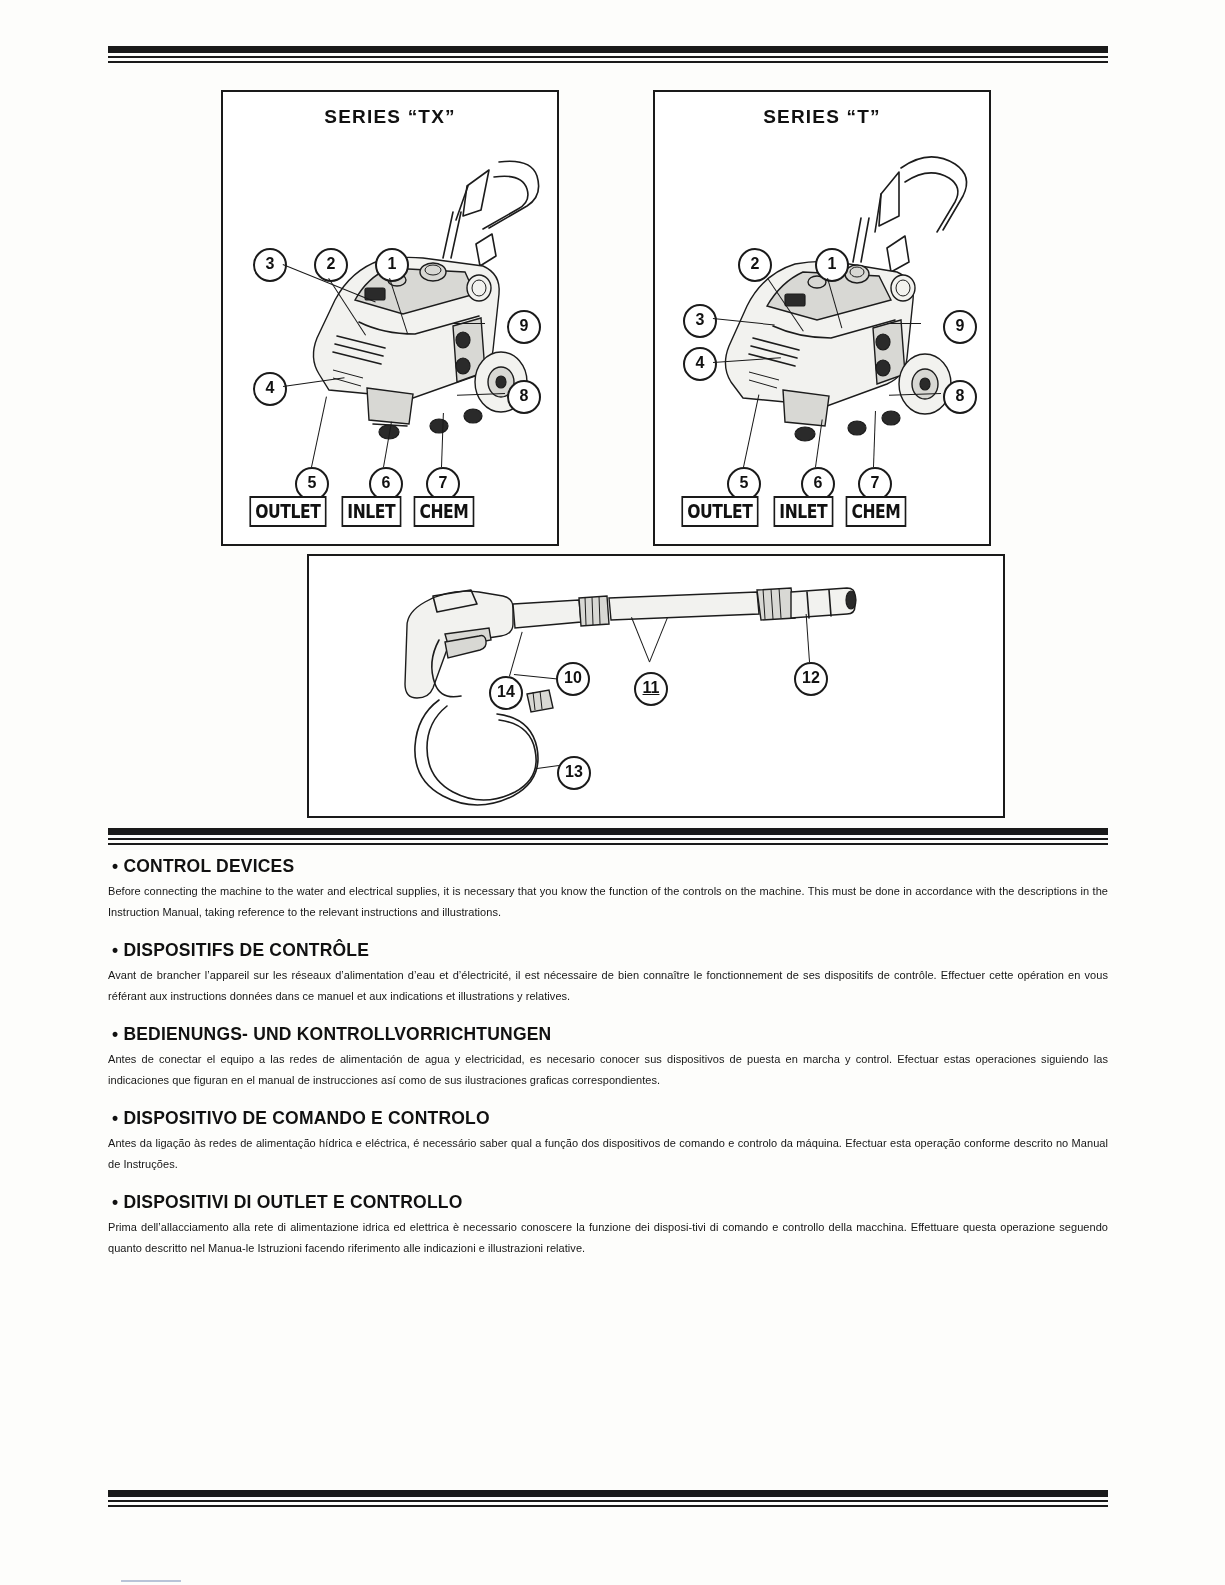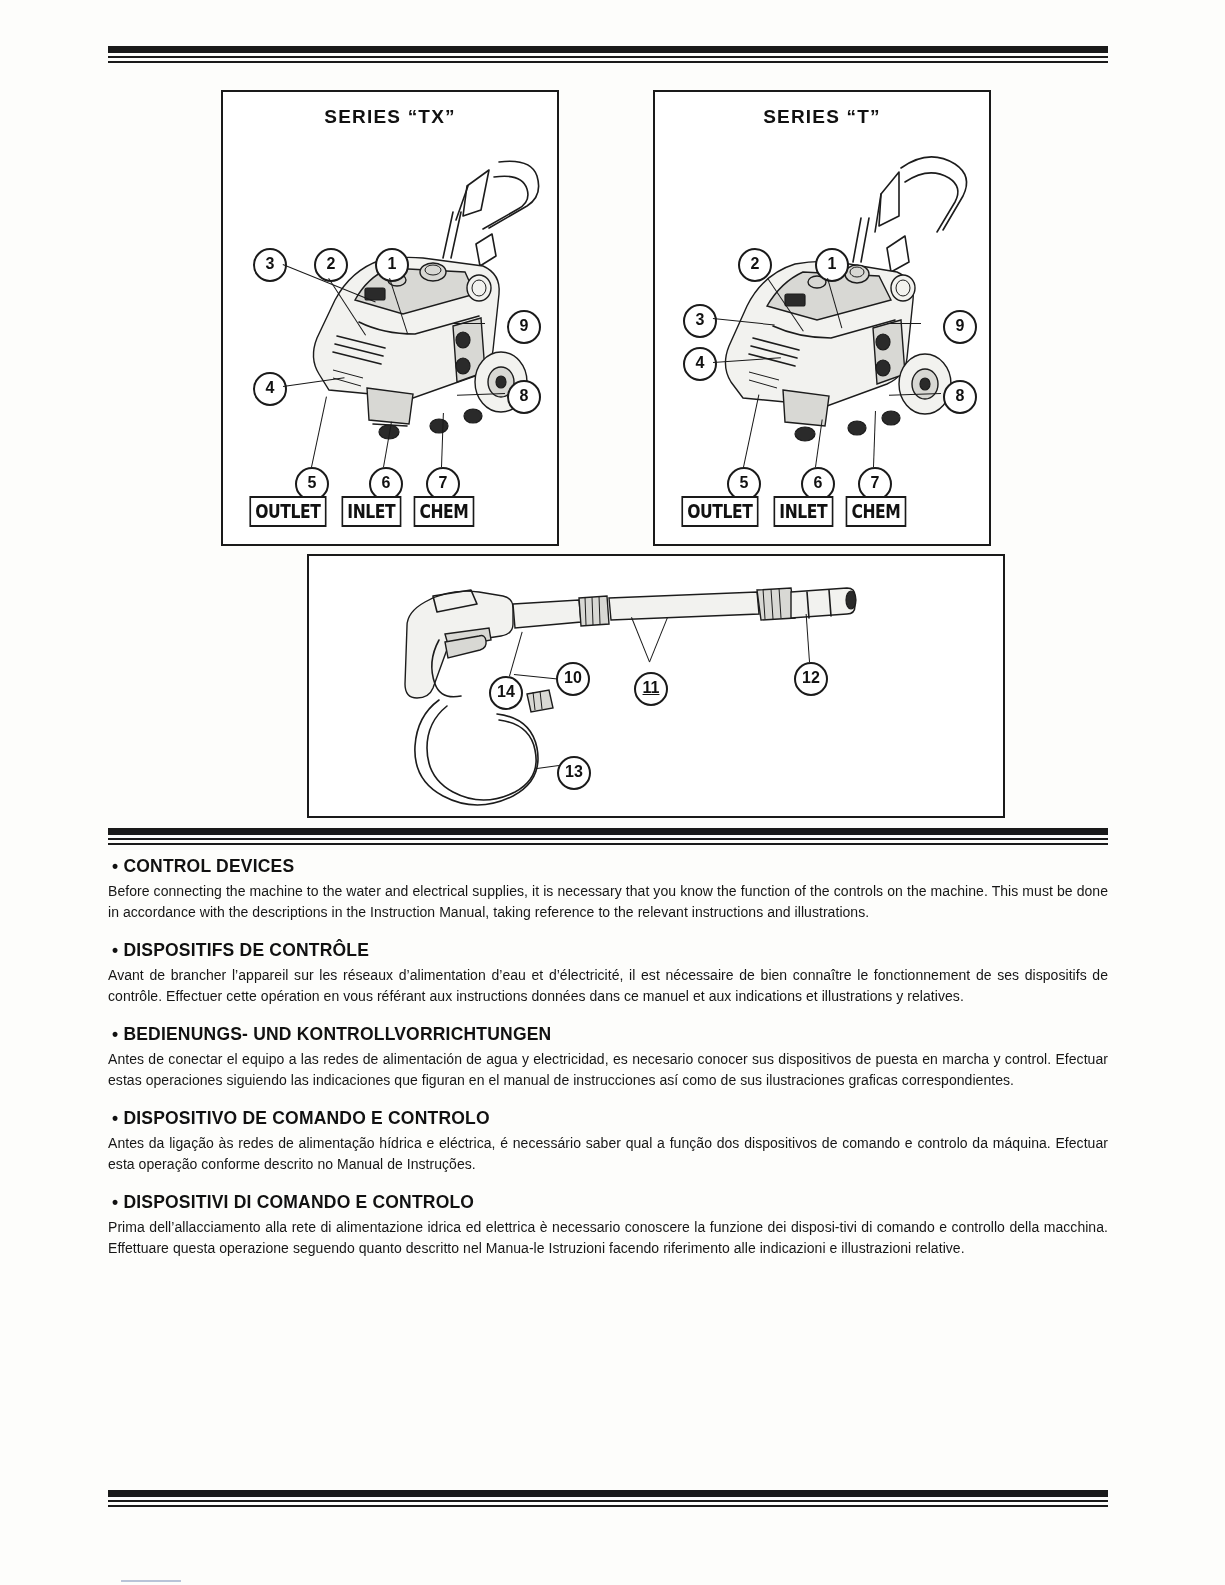--- a/index.html
+++ b/index.html
@@ -120,21 +120,21 @@
     width: 1000px;
   }
   .sec-head {
     font-size: 17.5px;
     font-weight: bold;
     letter-spacing: 0.2px;
     margin: 0 0 4px 4px;
     color: #111;
   }
   .sec-body {
-    font-size: 14px;
+    font-size: 11px;
     line-height: 21px;
     text-align: justify;
     margin: 0 0 17px 0;
     color: #161616;
     letter-spacing: 0.05px;
   }
   .sec-block { margin-bottom: 2px; }
 
   .hair {
     position: absolute;
@@ -368,21 +368,21 @@
     <div class="sec-block">
       <p class="sec-body">Antes de conectar el equipo a las redes de alimentación de agua y electricidad, es necesario conocer sus dispositivos de puesta en marcha y control. Efectuar estas operaciones siguiendo las indicaciones que figuran en el manual de instrucciones así como de sus ilustraciones graficas correspondientes.</p>
     </div>
 
     <div class="sec-block">
       <div class="sec-head">• DISPOSITIVO DE COMANDO  E CONTROLO</div>
       <p class="sec-body">Antes da ligação às redes de alimentação hídrica e eléctrica, é necessário saber qual a função dos dispositivos de comando e controlo da máquina. Efectuar esta operação conforme descrito no Manual de Instruções.</p>
     </div>
 
     <div class="sec-block">
-      <div class="sec-head">• DISPOSITIVI DI COMANDO E CONTROLO</div>
+      <div class="sec-head">• DISPOSITIVI DI OUTLET E CONTROLLO</div>
       <p class="sec-body">Prima dell’allacciamento alla rete di alimentazione idrica ed elettrica è necessario conoscere la funzione dei disposi-tivi di comando e controllo della macchina. Effettuare questa operazione seguendo quanto descritto nel Manua-le Istruzioni facendo riferimento alle indicazioni e illustrazioni relative.</p>
     </div>
 
   </div>
 
   <div class="rule-band" id="band-bottom">
     <div class="r thick"></div>
     <div class="r thin"></div>
     <div class="r thin"></div>
   </div>

